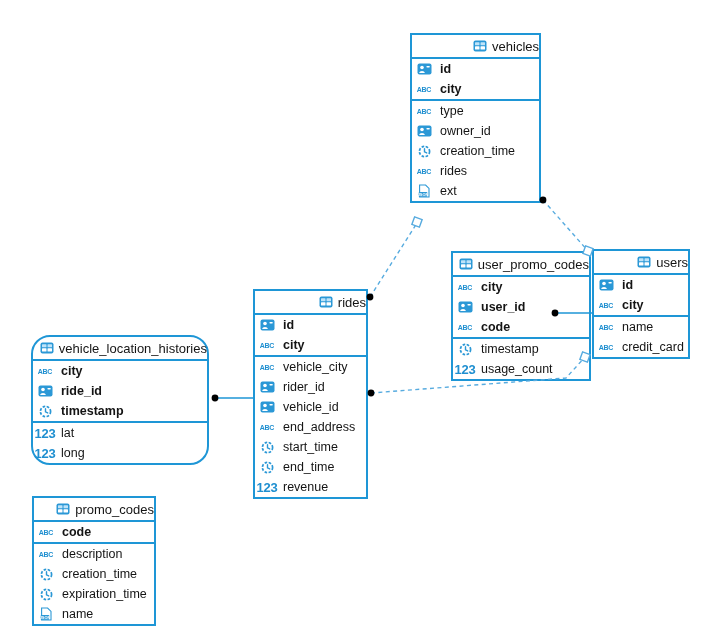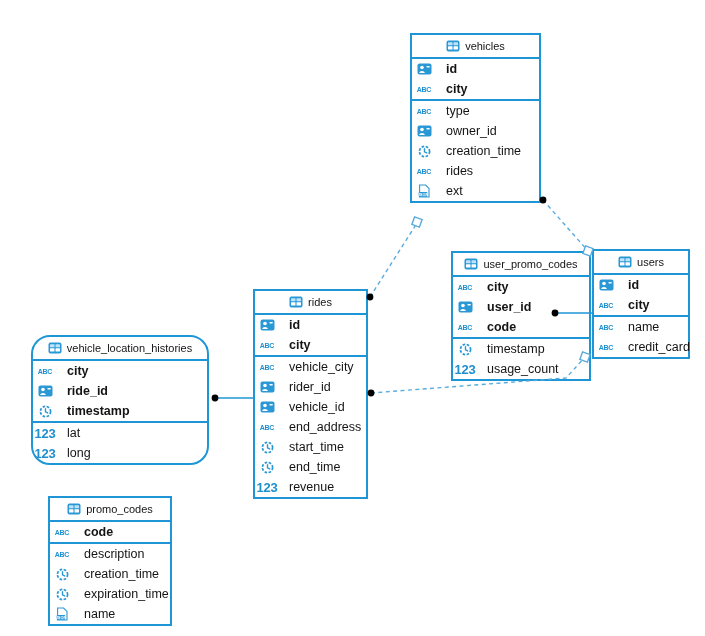--- a/index.html
+++ b/index.html
@@ -13,25 +13,25 @@
     position:relative;width:705px;height:636px;background:#ffffff;
     font-family:"Liberation Sans",sans-serif;overflow:hidden;
   }
   #links{position:absolute;left:0;top:0;width:705px;height:636px;z-index:3;pointer-events:none;}
   #tables{position:absolute;left:0;top:0;width:705px;height:636px;z-index:2;}
   .table{
     position:absolute;background:#fff;border:2px solid var(--blue);
     box-sizing:border-box;color:var(--text);
   }
   .thead{
-    height:22px;display:flex;align-items:center;justify-content:center;gap:5px;
-    border-bottom:2px solid var(--blue);font-size:11px;white-space:nowrap;
+    height:22px;display:flex;align-items:center;justify-content:flex-end;gap:5px;
+    border-bottom:2px solid var(--blue);font-size:13px;white-space:nowrap;
   }
   .row{
-    height:20px;display:flex;align-items:center;gap:13px;padding-left:3px;
+    height:20px;display:flex;align-items:center;gap:7px;padding-left:3px;
     font-size:12.5px;white-space:nowrap;
   }
   .row.pk{font-weight:700;}
   .cols{border-top:2px solid var(--blue);}
   .icon{flex:0 0 18px;width:18px;display:flex;align-items:center;justify-content:center;}
   .abc{font-size:7px;font-weight:700;color:#1f8fd0;letter-spacing:-0.3px;}
   .num{font-size:13px;font-weight:600;color:#1f8fd0;letter-spacing:-0.3px;}
   .link{fill:none;stroke:var(--dash);stroke-width:1.4;}
   .link.dashed{stroke-dasharray:4 3.4;}
   .link.solid{stroke:var(--blue);}
@@ -365,21 +365,21 @@
             <span>lat</span>
           </div>
           <div class="row">
             <span class="icon">
               <span class="num">123</span>
             </span>
             <span>long</span>
           </div>
         </div>
       </div>
-      <div class="table" style="left: 32px; top: 496px; width: 124px; margin-left: 16px;">
+      <div class="table" style="left: 32px; top: 496px; width: 124px;">
         <div class="thead">
           <span class="icon" style="flex: 0 0 14px;">
             <svg width="14" height="12" viewBox="0 0 14 12">
               <rect x="0.5" y="0.5" width="13" height="11" rx="2" fill="#2b98d6"></rect>
               <rect x="2" y="2.3" width="4.5" height="2.9" rx="0.5" fill="#bfe3f9"></rect>
               <rect x="7.5" y="2.3" width="4.5" height="2.9" rx="0.5" fill="#bfe3f9"></rect>
               <rect x="2" y="6.3" width="4.5" height="3.2" rx="0.5" fill="#fff"></rect>
               <rect x="7.5" y="6.3" width="4.5" height="3.2" rx="0.5" fill="#fff"></rect>
             </svg>
           </span>

